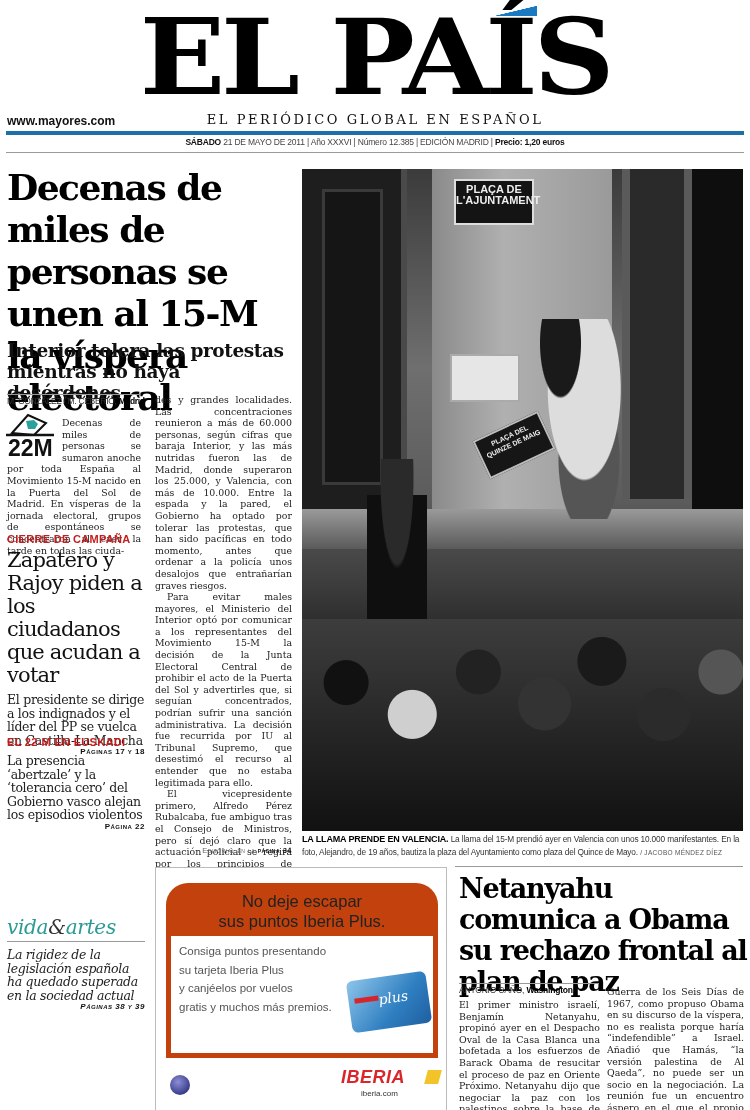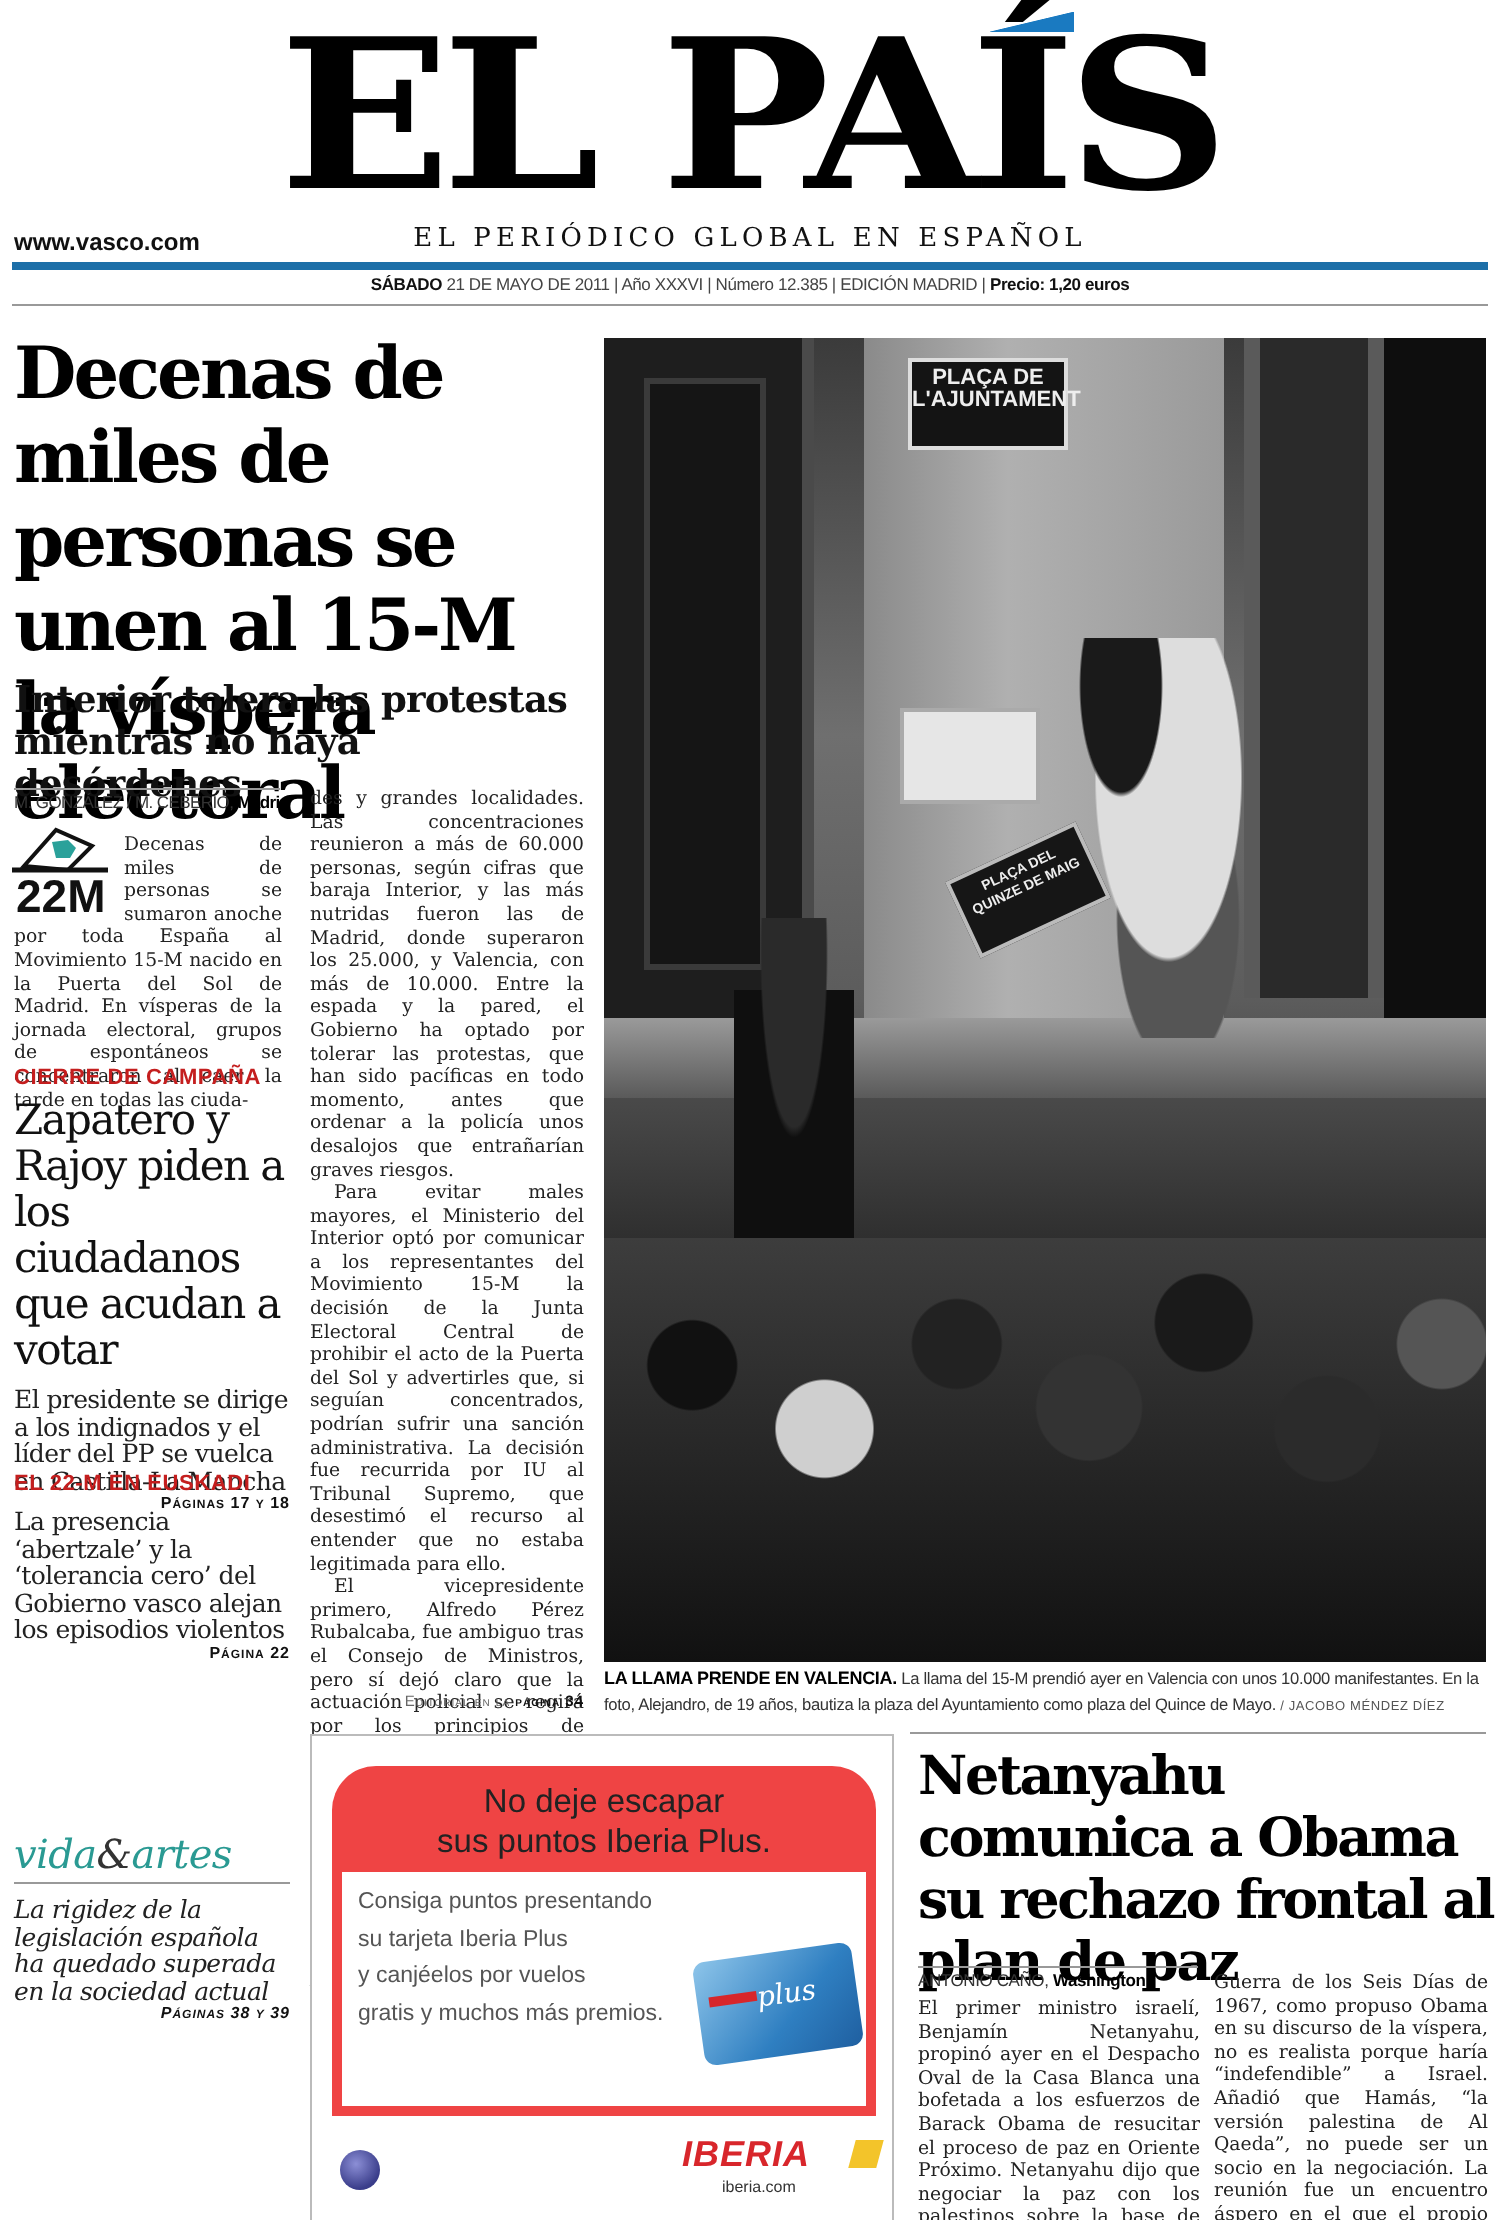--- a/index.html
+++ b/index.html
@@ -136,21 +136,21 @@
 
   .caption {
     left: 302px; top: 833px; width: 445px;
     font-family: "Liberation Sans", sans-serif; font-size: 8.3px; line-height: 13px; color: #333; letter-spacing: -0.15px;
   }
   .caption b { color: #000; font-size: 9px; }
   .caption .credit { font-size: 6.5px; font-variant: small-caps; color: #555; letter-spacing: 0.3px; }
 
   
   .ad-box { left: 155px; top: 867px; width: 292px; height: 243px; border-left: 1px solid #bbb; border-top: 1px solid #bbb; border-right: 1px solid #bbb; background: #fff; }
-  .ad-yellow { position: absolute; left: 10px; top: 15px; width: 272px; height: 175px; background: #ef4444; border-radius: 22px 22px 0 0; }
+  .ad-yellow { position: absolute; left: 10px; top: 15px; width: 272px; height: 175px; background: #c2410c; border-radius: 22px 22px 0 0; }
   .ad-title {
     position: absolute; left: 0; top: 8px; width: 272px; text-align: center;
     font-family: "Liberation Sans", sans-serif; font-size: 16.5px; line-height: 20px; color: #222;
   }
   .ad-white { position: absolute; left: 5px; top: 53px; width: 262px; height: 117px; background: #fff; }
   .ad-body {
     position: absolute; left: 8px; top: 6px; width: 180px;
     font-family: "Liberation Sans", sans-serif; font-size: 11.5px; line-height: 18.5px; color: #555;
   }
   .ad-body b { color: #222; }
@@ -175,21 +175,21 @@
   .net-byline { left: 459px; top: 985px; font-family: "Liberation Sans", sans-serif; font-size: 8.5px; color: #333; letter-spacing: -0.2px; }
   .net-byline b { color: #000; }
   .net-col1 { left: 459px; top: 999px; width: 141px; }
   .net-col2 { left: 607px; top: 986px; width: 137px; }
 </style>
 </head>
 <body>
 
 <div class="abs logo">EL PAÍS</div>
 <div class="abs logo-accent"></div>
-<a class="abs website">www.vasco.com</a>
+<a class="abs website">www.mayores.com</a>
 <div class="abs tagline">EL PERIÓDICO GLOBAL EN ESPAÑOL</div>
 <div class="abs blue-rule"></div>
 <div class="abs dateline">
   <b>SÁBADO</b>
   <span>21 DE MAYO DE 2011</span> |
   <span>Año XXXVI</span> |
   <span>Número 12.385</span> |
   <span>EDICIÓN MADRID</span> |
   <b>Precio: 1,20 euros</b>
 </div>

